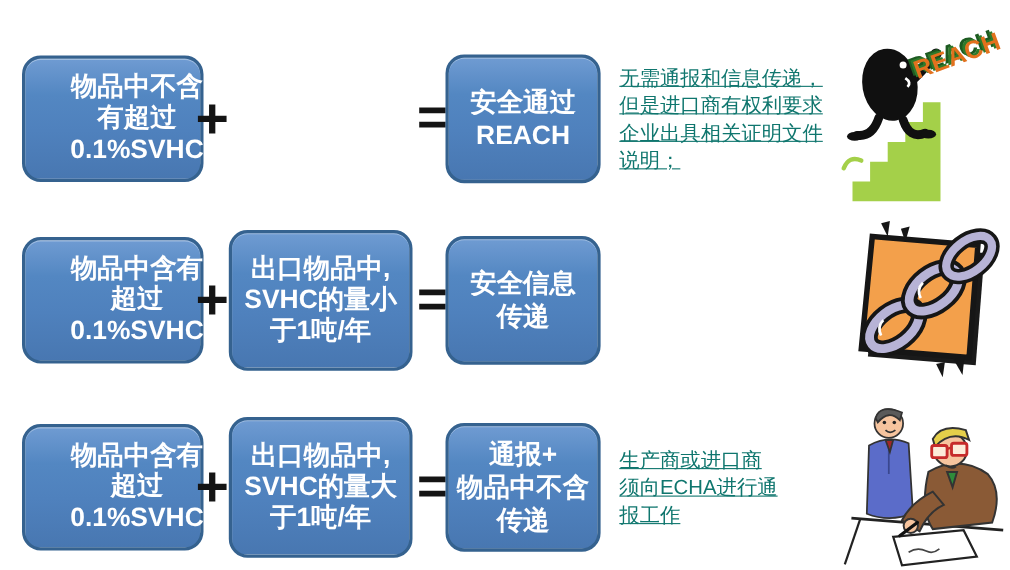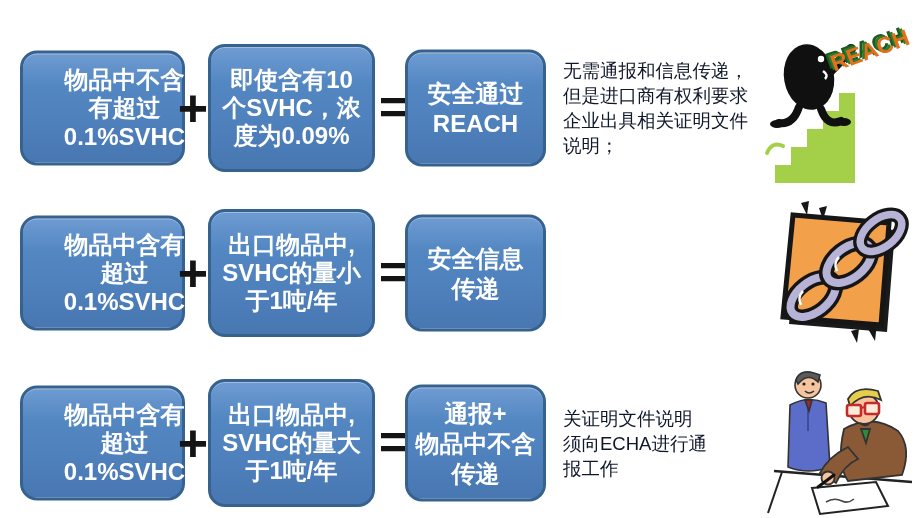--- a/index.html
+++ b/index.html
@@ -19,40 +19,37 @@
     white-space:pre-line; box-shadow: inset 0 1px 0 rgba(255,255,255,.35);
   }
   .box1 { left:20px;  width:165px; height:115px; font-size:24px; line-height:1.18;padding-left:44px; }
   .box2 { left:208px; width:167px; height:128px; font-size:24px; line-height:1.18; }
   .box3 { left:405px; width:141px; height:117px; font-size:24px; line-height:1.25; }
   .op   { color:#141414; font-weight:900; text-align:center; line-height:1; }
   .plus   { left:175px; width:36px; font-size:52px; }
   .equals { left:371px; width:42px; font-size:48px; letter-spacing:-2px; }
   .desc {
     left:563px; width:215px; font-size:18.5px; line-height:25px;
-    color:#0f172a; white-space:pre-line;
+    color:#0f766e; white-space:pre-line;text-decoration:underline;
   }
   .illus { left:760px; width:156px; display:flex; align-items:center; justify-content:center; }
   .r1 .illus { margin-top:-12px; }
   .r3 .illus { margin-top:-6px; }
   svg { display:block; }
 </style>
 </head>
 <body>
 
 <div class="slide">
 
   <div class="row r1">
     <div class="item box box1">物品中不含
 有超过
 0.1%SVHC</div>
     <div class="item op plus">+</div>
-    <div class="item box box2">即使含有10
-个SVHC，浓
-度为0.09%</div>
     <div class="item op equals">=</div>
     <div class="item box box3">安全通过
 REACH</div>
     <div class="item desc">无需通报和信息传递，
 但是进口商有权利要求
 企业出具相关证明文件
 说明；</div>
     <div class="item illus">
       <svg width="150" height="182" viewBox="0 0 150 182">
 
@@ -123,21 +120,21 @@
 超过
 0.1%SVHC</div>
     <div class="item op plus">+</div>
     <div class="item box box2">出口物品中,
 SVHC的量大
 于1吨/年</div>
     <div class="item op equals">=</div>
     <div class="item box box3">通报+
 物品中不含
 传递</div>
-    <div class="item desc">关证明文件说明
+    <div class="item desc">生产商或进口商
 须向ECHA进行通
 报工作</div>
     <div class="item illus">
       <svg width="156" height="164" viewBox="0 0 156 164">
 
         <g stroke="#333333" stroke-width="1.6">
           <path d="M30,50 Q48,40 66,48 L70,112 Q48,120 28,112 Z" fill="#5b6cc9"></path>
           <path d="M48,48 L48,76" fill="none" stroke="#3a478f"></path>
           <circle cx="48" cy="30" r="13" fill="#f6c49e"></circle>
           <path d="M36,25 Q40,12 60,20 L58,27 Q48,17 38,29 Z" fill="#5a5a5a"></path>

